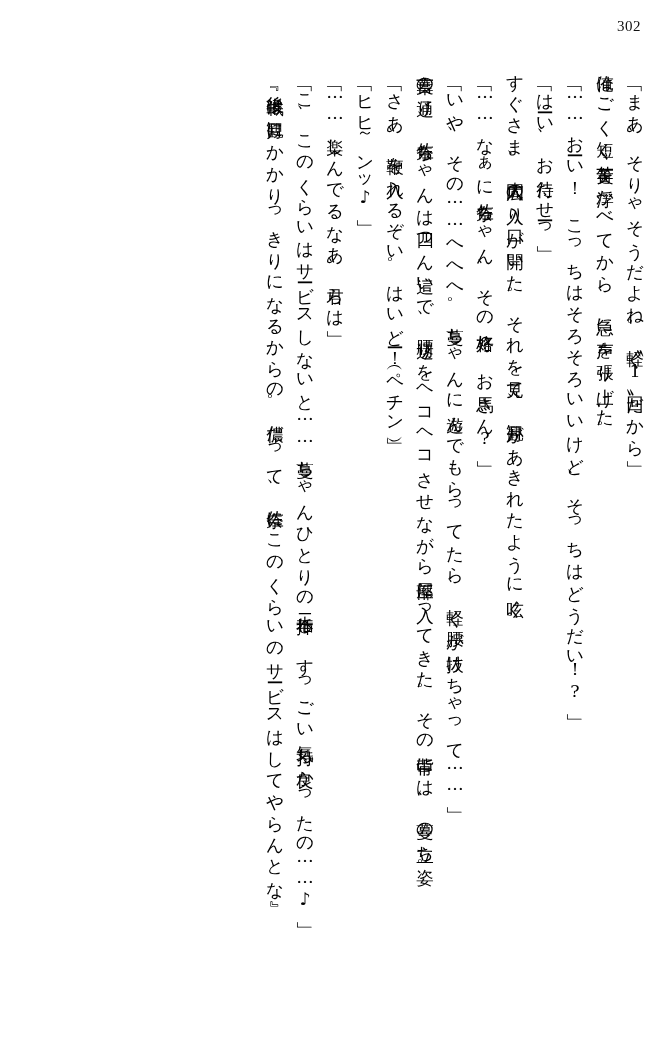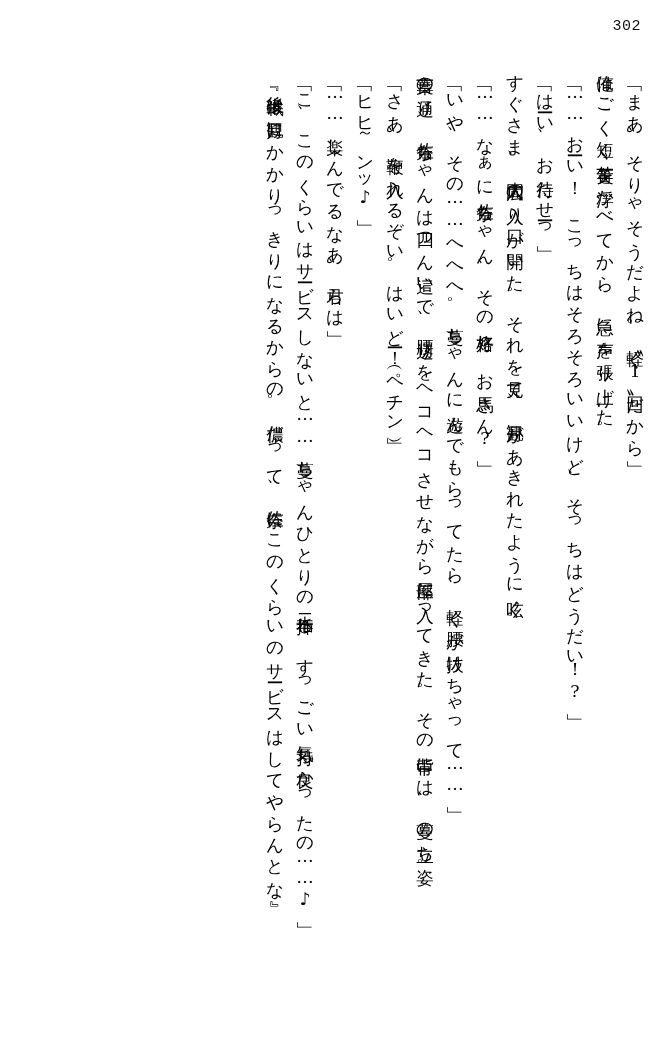--- a/index.html
+++ b/index.html
@@ -19,21 +19,21 @@
     position: absolute;
     inset: 0;
     background: #ffffff;
   }
   #page-number {
     position: absolute;
     top: 18px;
     right: 28px;
     font-size: 15px;
     letter-spacing: 0.5px;
-    font-family: Liberation Mono, monospace;
+    font-family: Liberation Serif, serif;
     color: #111;
   }
   #text-body {
     position: absolute;
     top: 62px;
     right: 26px;
     bottom: 20px;
     left: 26px;
     display: flex;
     flex-direction: row-reverse;

